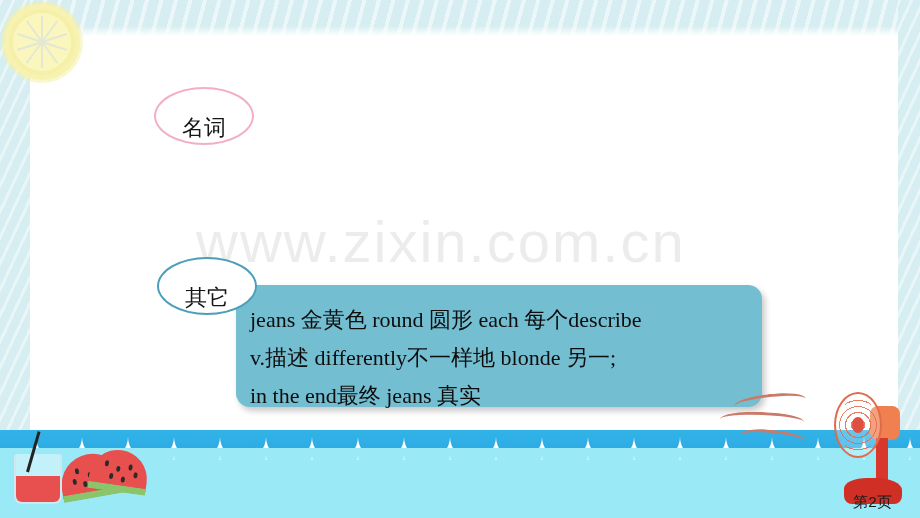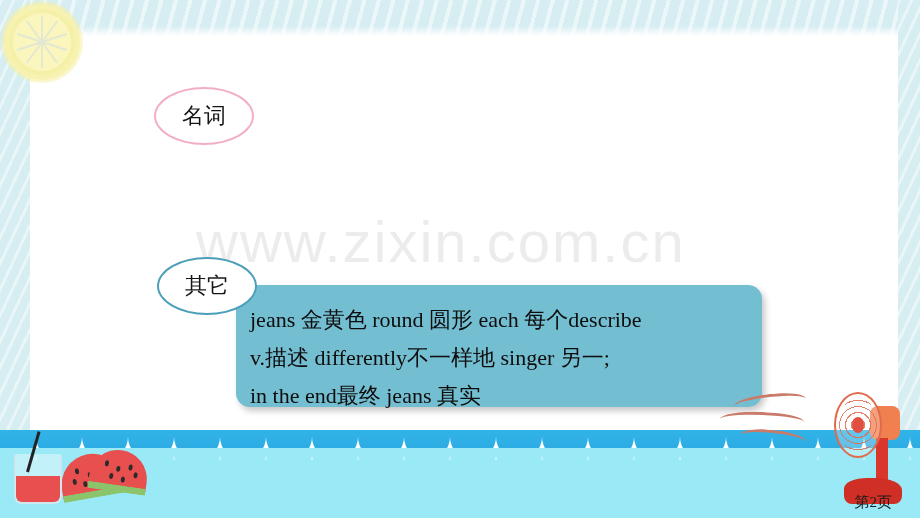--- a/index.html
+++ b/index.html
@@ -249,21 +249,21 @@
     color: #0d0d0d;
     line-height: 38px;
     white-space: nowrap;
   }
 
   
   .label-ellipse {
     position: absolute;
     z-index: 7;
     display: flex;
-    align-items: center;
+    align-items: flex-end;
     justify-content: center;
     border-radius: 50%;
     background: #ffffff;
     font-family: "DejaVu Sans", "Liberation Sans", sans-serif;
     font-size: 22px;
     color: #151515;
   }
   .label-noun {
     left: 154px; top: 87px;
     width: 96px; height: 54px;
@@ -274,21 +274,21 @@
     width: 96px; height: 54px;
     border: 2px solid #4c9fb8;
   }
 
   
   .page-num {
     position: absolute;
     right: 28px;
     bottom: 6px;
     z-index: 8;
-    font-family: Liberation Serif, serif;
+    font-family: Liberation Mono, monospace;
     font-size: 15px;
     color: #1a1a1a;
   }
 </style>
 </head>
 <body>
 
 <div id="slide">
 
   <div class="band band-top">
@@ -320,21 +320,21 @@
 
   <div class="label-ellipse label-noun">
     <span>名词</span>
   </div>
 
   <div class="label-ellipse label-other">
     <span>其它</span>
   </div>
   <div class="content-box box-blue">
     <div class="vocab-line">jeans  金黄色   round 圆形     each  每个describe</div>
-    <div class="vocab-line">v.描述   differently不一样地   singer 另一;</div>
+    <div class="vocab-line">v.描述   differently不一样地   blonde 另一;</div>
     <div class="vocab-line">in the end最终     jeans 真实</div>
   </div>
 
   <div class="waves-wrap">
     <div class="wave-fill-light"></div>
     <div class="wave-row wave-dark" id="wave-dark">
         <span style="left: -10px;"></span>
         <span style="left: 36px;"></span>
         <span style="left: 82px;"></span>
         <span style="left: 128px;"></span>

